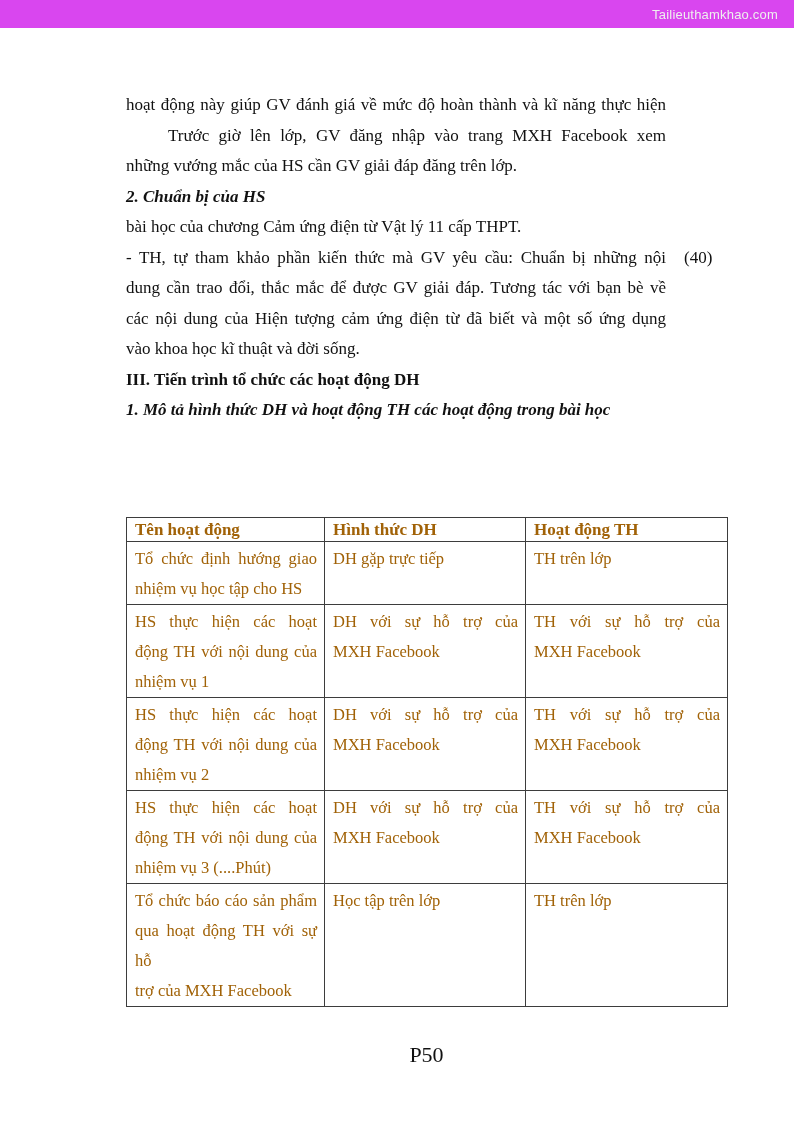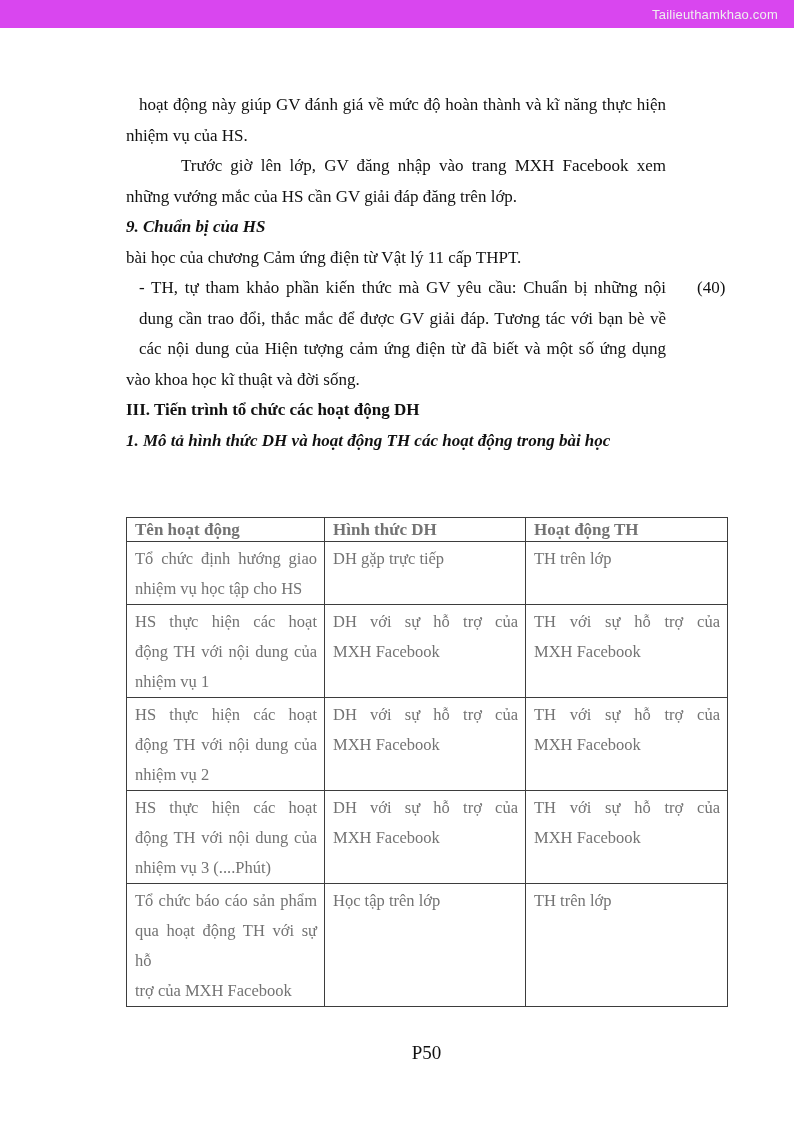--- a/index.html
+++ b/index.html
@@ -16,70 +16,69 @@
     position:absolute; right:16px; top:50%; transform:translateY(-50%);
     font-family:"Liberation Sans", sans-serif; font-size:13px; color:#efefef;
     letter-spacing:0.2px;
   }
   
   .doc {
     position:absolute; left:126px; top:90px; width:540px;
     font-size:17px;
   }
   .pl { position:relative; height:30.5px; line-height:30.5px; white-space:normal; }
-  .pl.j  { text-align:justify; text-align-last:justify;margin-left:13px; }
+  .pl.j  { text-align:justify; text-align-last:justify; }
   .pl.ind { padding-left:42px; box-sizing:border-box; }
   .pl.hbi { font-weight:bold; font-style:italic; }
   .pl.hb  { font-weight:bold;font-family:Liberation Serif, serif; }
   .note {
     position:absolute; left:558px; top:0; width:70px;
     font-weight:normal; font-style:normal; text-align:left;
     text-align-last:left; line-height:30.5px;
   }
   
   .tblwrap { position:absolute; left:126px; top:517px; }
   table.activities {
     border-collapse:collapse; table-layout:fixed; width:601px;
-    font-size:16.5px; color:#737373;
+    font-size:16.5px; color:#a16207;
   }
   table.activities th, table.activities td {
     border:1.5px solid #3d3d3d; padding:2px 7px 0 8px; vertical-align:top;
     overflow:hidden;
   }
   table.activities th {
     font-weight:bold; text-align:left; height:22px; vertical-align:middle;
     font-size:17px; padding-top:1px;
   }
   .cl, .cle { line-height:30px; }
   .cl { text-align:justify; text-align-last:justify; }
   .cle { text-align:left; }
   tr.r1 td { height:60px; }
   tr.r2 td { height:85px; }
   tr.r3 td { height:85px; }
   tr.r4 td { height:85px; }
   tr.r5 td { height:83px; }
   
   .footer {
     position:absolute; left:126px; top:1042px; width:601px;
-    text-align:center; font-size:19px;
+    text-align:center; font-size:22px;
   }
 </style>
 </head>
 <body>
 
 <div class="topbar">
   <span class="site">Tailieuthamkhao.com</span>
 </div>
 
 <div class="doc">
   <div class="pl j">hoạt động này giúp GV đánh giá về mức độ hoàn thành và kĩ năng thực hiện</div>
-  <div class="pl">nhiệm vụ của HS.</div>
   <div class="pl j ind">Trước giờ lên lớp, GV đăng nhập vào trang MXH Facebook xem</div>
   <div class="pl">những vướng mắc của HS cần GV giải đáp đăng trên lớp.</div>
-  <div class="pl hbi">9. Chuẩn bị của HS</div>
+  <div class="pl hbi">2. Chuẩn bị của HS</div>
   <div class="pl">bài học của chương Cảm ứng điện từ Vật lý 11 cấp THPT.</div>
   <div class="pl j">
     <span>- TH, tự tham khảo phần kiến thức mà GV yêu cầu: Chuẩn bị những nội</span>
     <span class="note">(40)</span>
   </div>
   <div class="pl j">dung cần trao đổi, thắc mắc để được GV giải đáp. Tương tác với bạn bè về</div>
   <div class="pl j">các nội dung của Hiện tượng cảm ứng điện từ đã biết và một số ứng dụng</div>
   <div class="pl">vào khoa học kĩ thuật và đời sống.</div>
   <div class="pl hb">III. Tiến trình tổ chức các hoạt động DH</div>
   <div class="pl hbi">1. Mô tả hình thức DH và hoạt động TH các hoạt động trong bài học</div>

